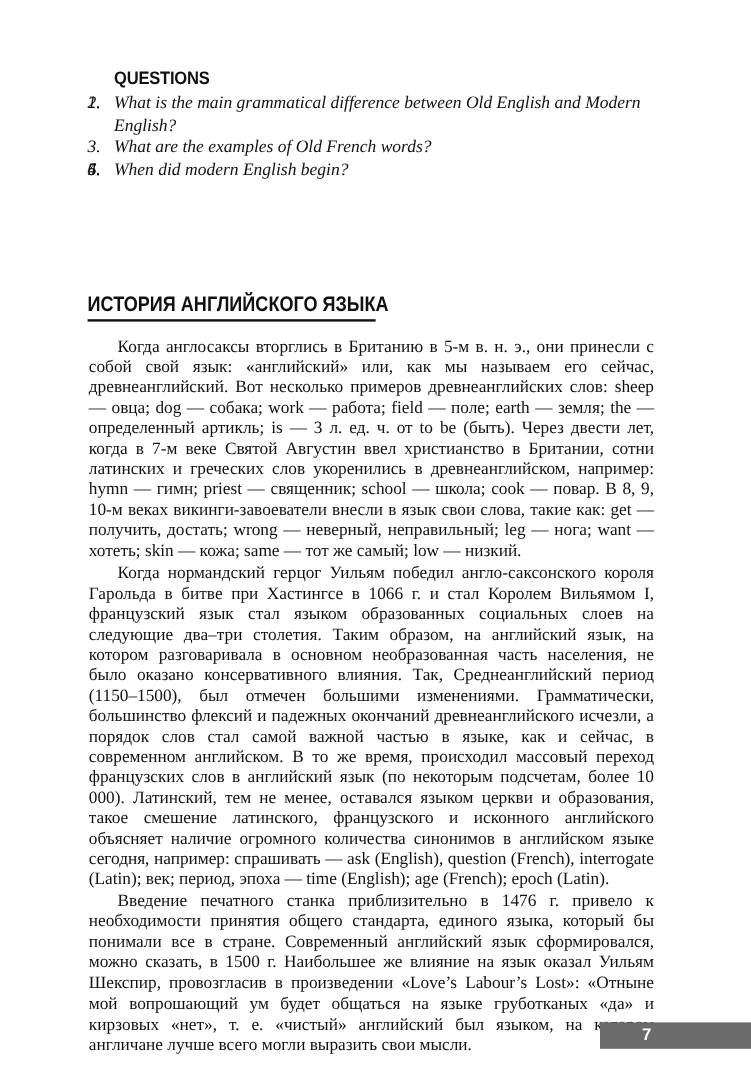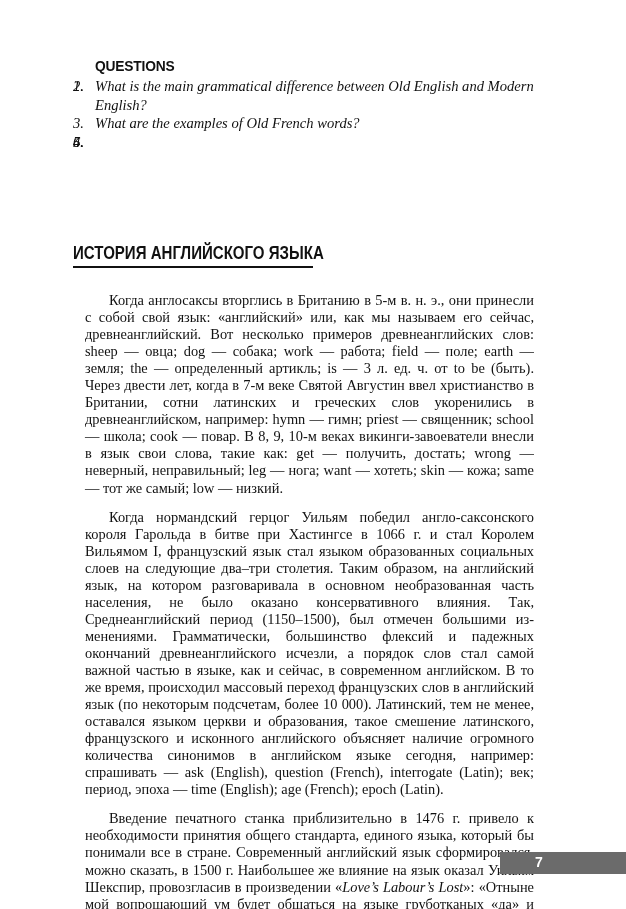--- a/index.html
+++ b/index.html
@@ -73,25 +73,24 @@
     left: 73px;
     top: 280px;
     width: 473px;
     font-family: "Liberation Serif", serif;
     font-size: 14.4px;
     line-height: 17.05px;
     text-align: justify;
     hyphens: manual;
   }
   .body-text p {
-    margin: 12px;
+    margin: 1px;
     text-indent: 24px;
   }
   .body-text .it {
-    font-style: italic;
   }
   .page-badge {
     position: absolute;
     left: 500px;
     top: 852px;
     width: 126px;
     height: 22px;
     background: #6b6b6b;
   }
   .page-number {
@@ -122,20 +121,21 @@
     <span>What are the examples of Old French words?</span>
   </li>
   <li>
     <span class="q-num">4.</span>
   </li>
   <li>
     <span class="q-num">5.</span>
   </li>
   <li>
     <span class="q-num">6.</span>
+    <span>When did modern English begin?</span>
   </li>
 </ol>
 
 <div class="section-title">ИСТОРИЯ АНГЛИЙСКОГО ЯЗЫКА</div>
 <div class="section-rule"></div>
 
 <div class="body-text">
   <p>Когда англосаксы вторглись в Британию в 5-м в. н. э., они принесли с собой свой язык: «английский» или, как мы называем его сейчас, древнеанглийский. Вот несколько примеров древнеанглийских слов: sheep — овца; dog — собака; work — работа; field — поле; earth — земля; the — определенный артикль; is — 3 л. ед. ч. от to be (быть). Через двести лет, когда в 7-м веке Святой Ав­густин ввел христианство в Британии, сотни латинских и греческих слов уко­ренились в древнеанглийском, например: hymn — гимн; priest — священник; school — школа; cook — повар. В 8, 9, 10-м веках викинги-завоеватели внесли в язык свои слова, такие как: get — получить, достать; wrong — неверный, неправильный; leg — нога; want — хотеть; skin — кожа; same — тот же самый; low — низкий.</p>
   <p>Когда нормандский герцог Уильям победил англо-саксонского короля Га­рольда в битве при Хастингсе в 1066 г. и стал Королем Вильямом I, француз­ский язык стал языком образованных социальных слоев на следующие два–три столетия. Таким образом, на английский язык, на котором разговаривала в ос­новном необразованная часть населения, не было оказано консервативного вли­яния. Так, Среднеанглийский период (1150–1500), был отмечен большими из­менениями. Грамматически, большинство флексий и падежных окончаний древнеанглийского исчезли, а порядок слов стал самой важной частью в языке, как и сейчас, в современном английском. В то же время, происходил массовый переход французских слов в английский язык (по некоторым подсчетам, более 10 000). Латинский, тем не менее, оставался языком церкви и образования, такое смешение латинского, французского и исконного английского объясняет нали­чие огромного количества синонимов в английском языке сегодня, например: спрашивать — ask (English), question (French), interrogate (Latin); век; период, эпоха — time (English); age (French); epoch (Latin).</p>
   <p><span>Введение печатного станка приблизительно в 1476 г. привело к необходи­мости принятия общего стандарта, единого языка, который бы понимали все в стране. Современный английский язык сформировался, можно сказать, в 1500 г. Наибольшее же влияние на язык оказал Уильям Шекспир, провозгласив в произ­ведении «</span><span class="it">Love’s Labour’s Lost</span><span>»: «Отныне мой вопрошающий ум будет общаться на языке груботканых «да» и кирзовых «нет», т. е. «чистый» английский был языком, на котором англичане лучше всего могли выразить свои мысли.</span></p>

